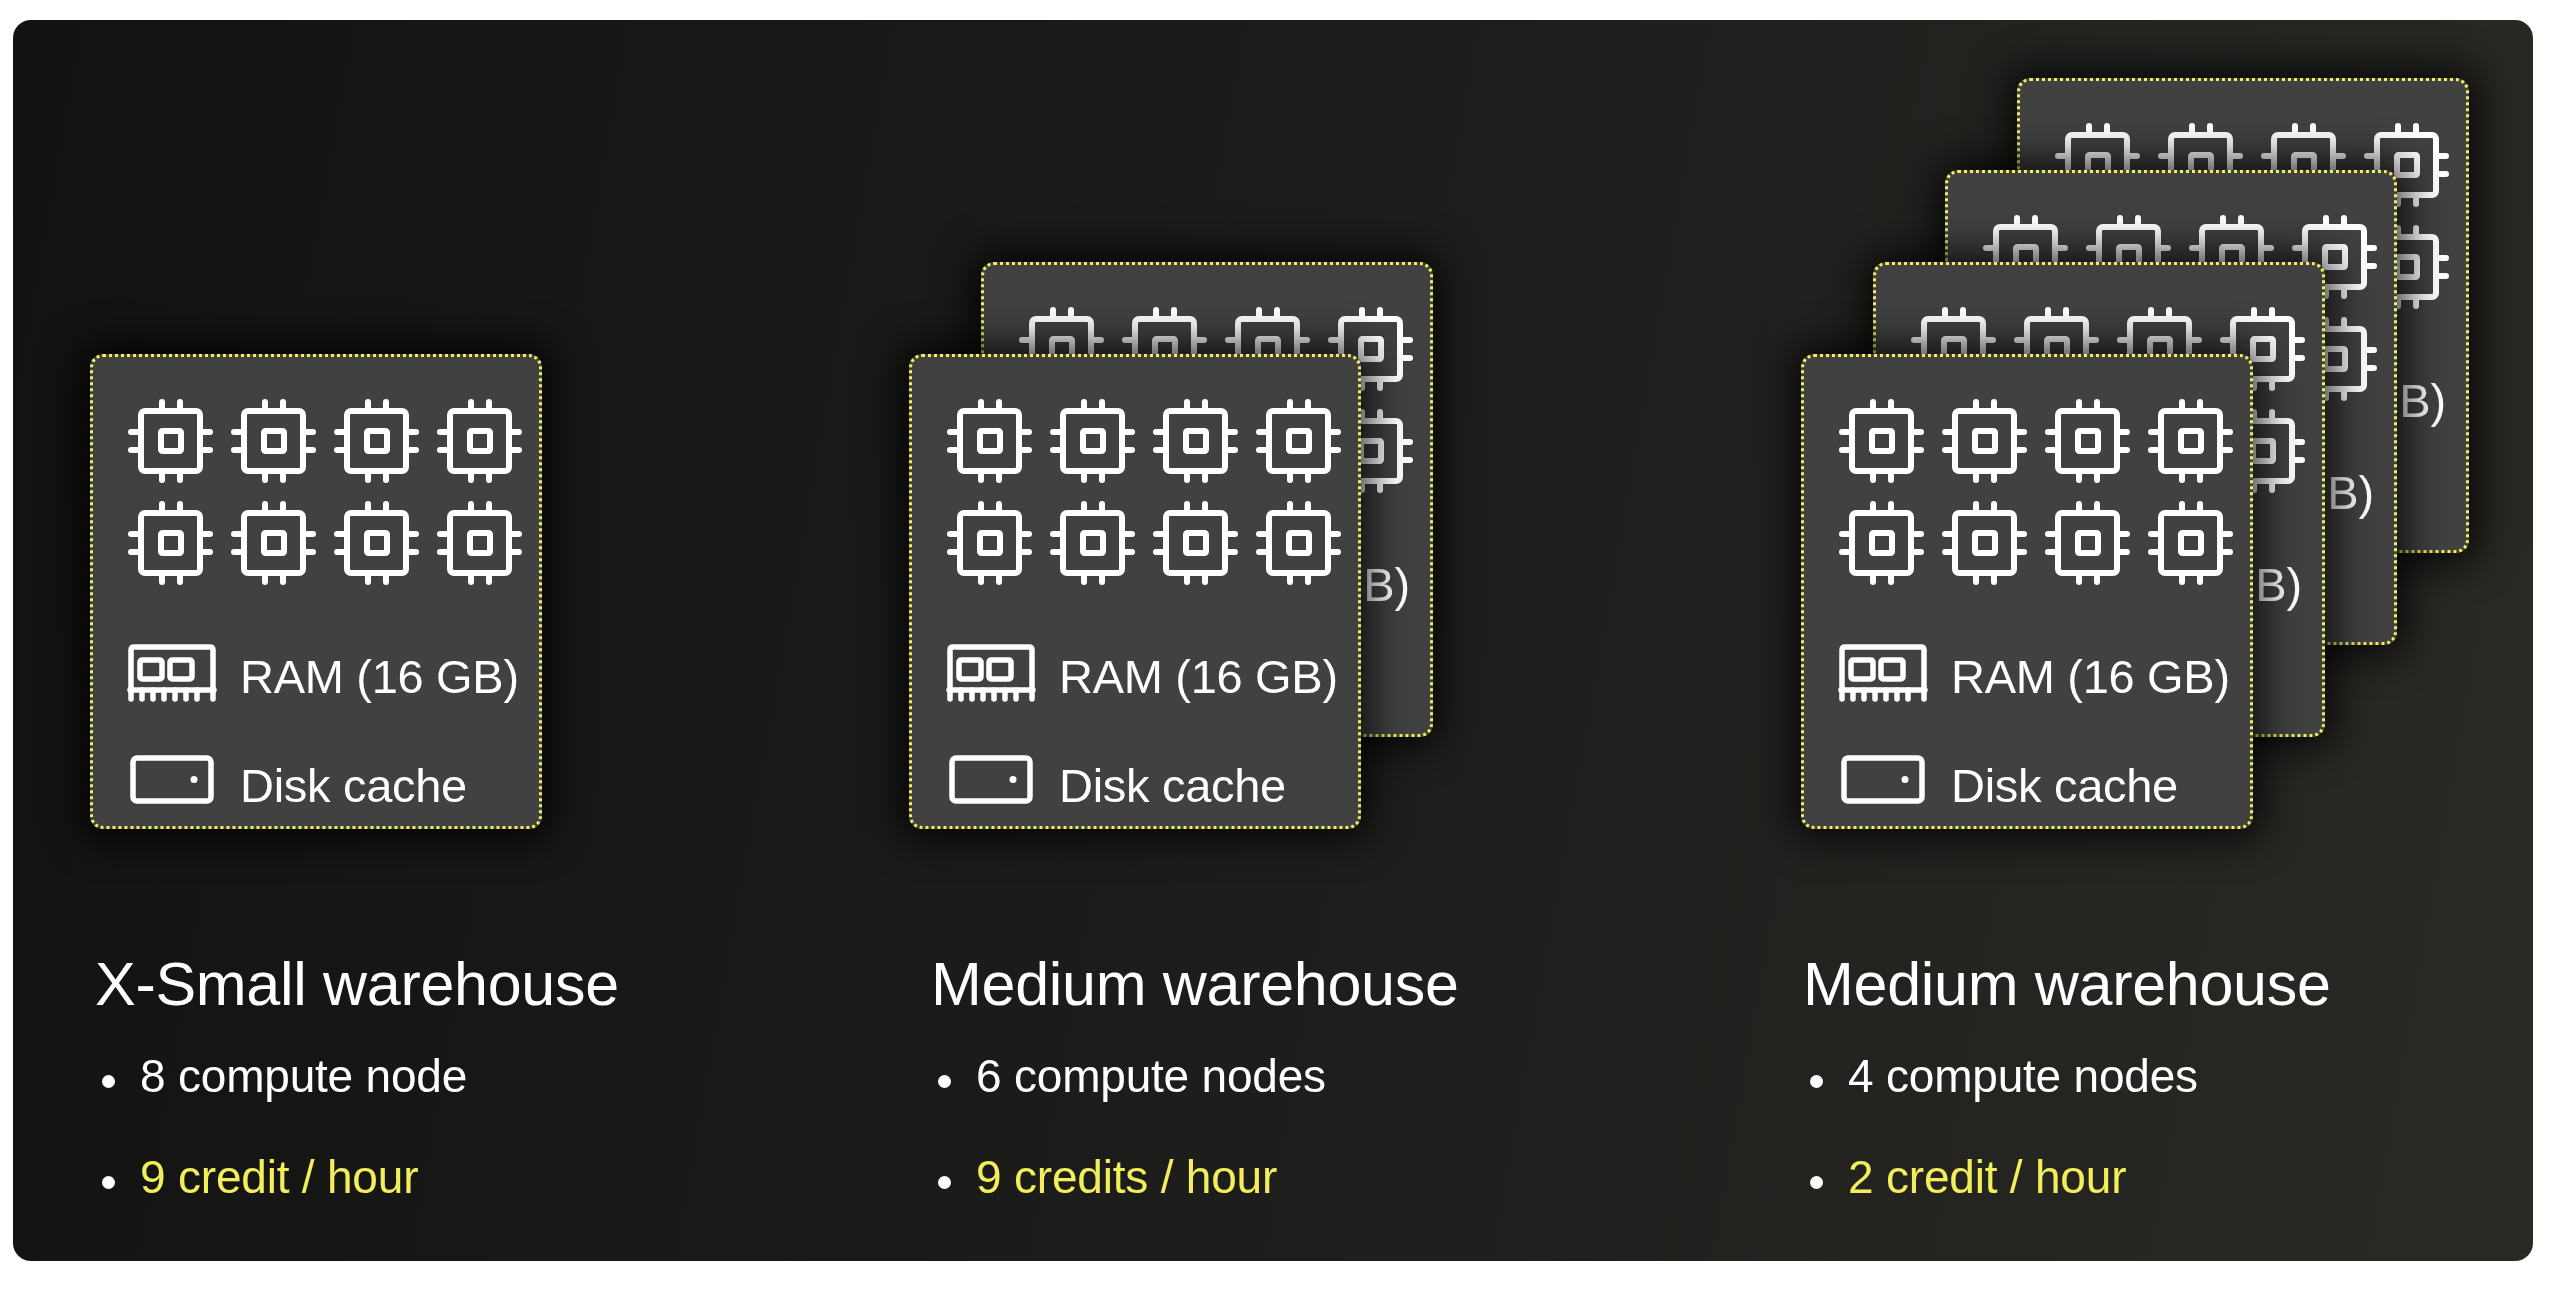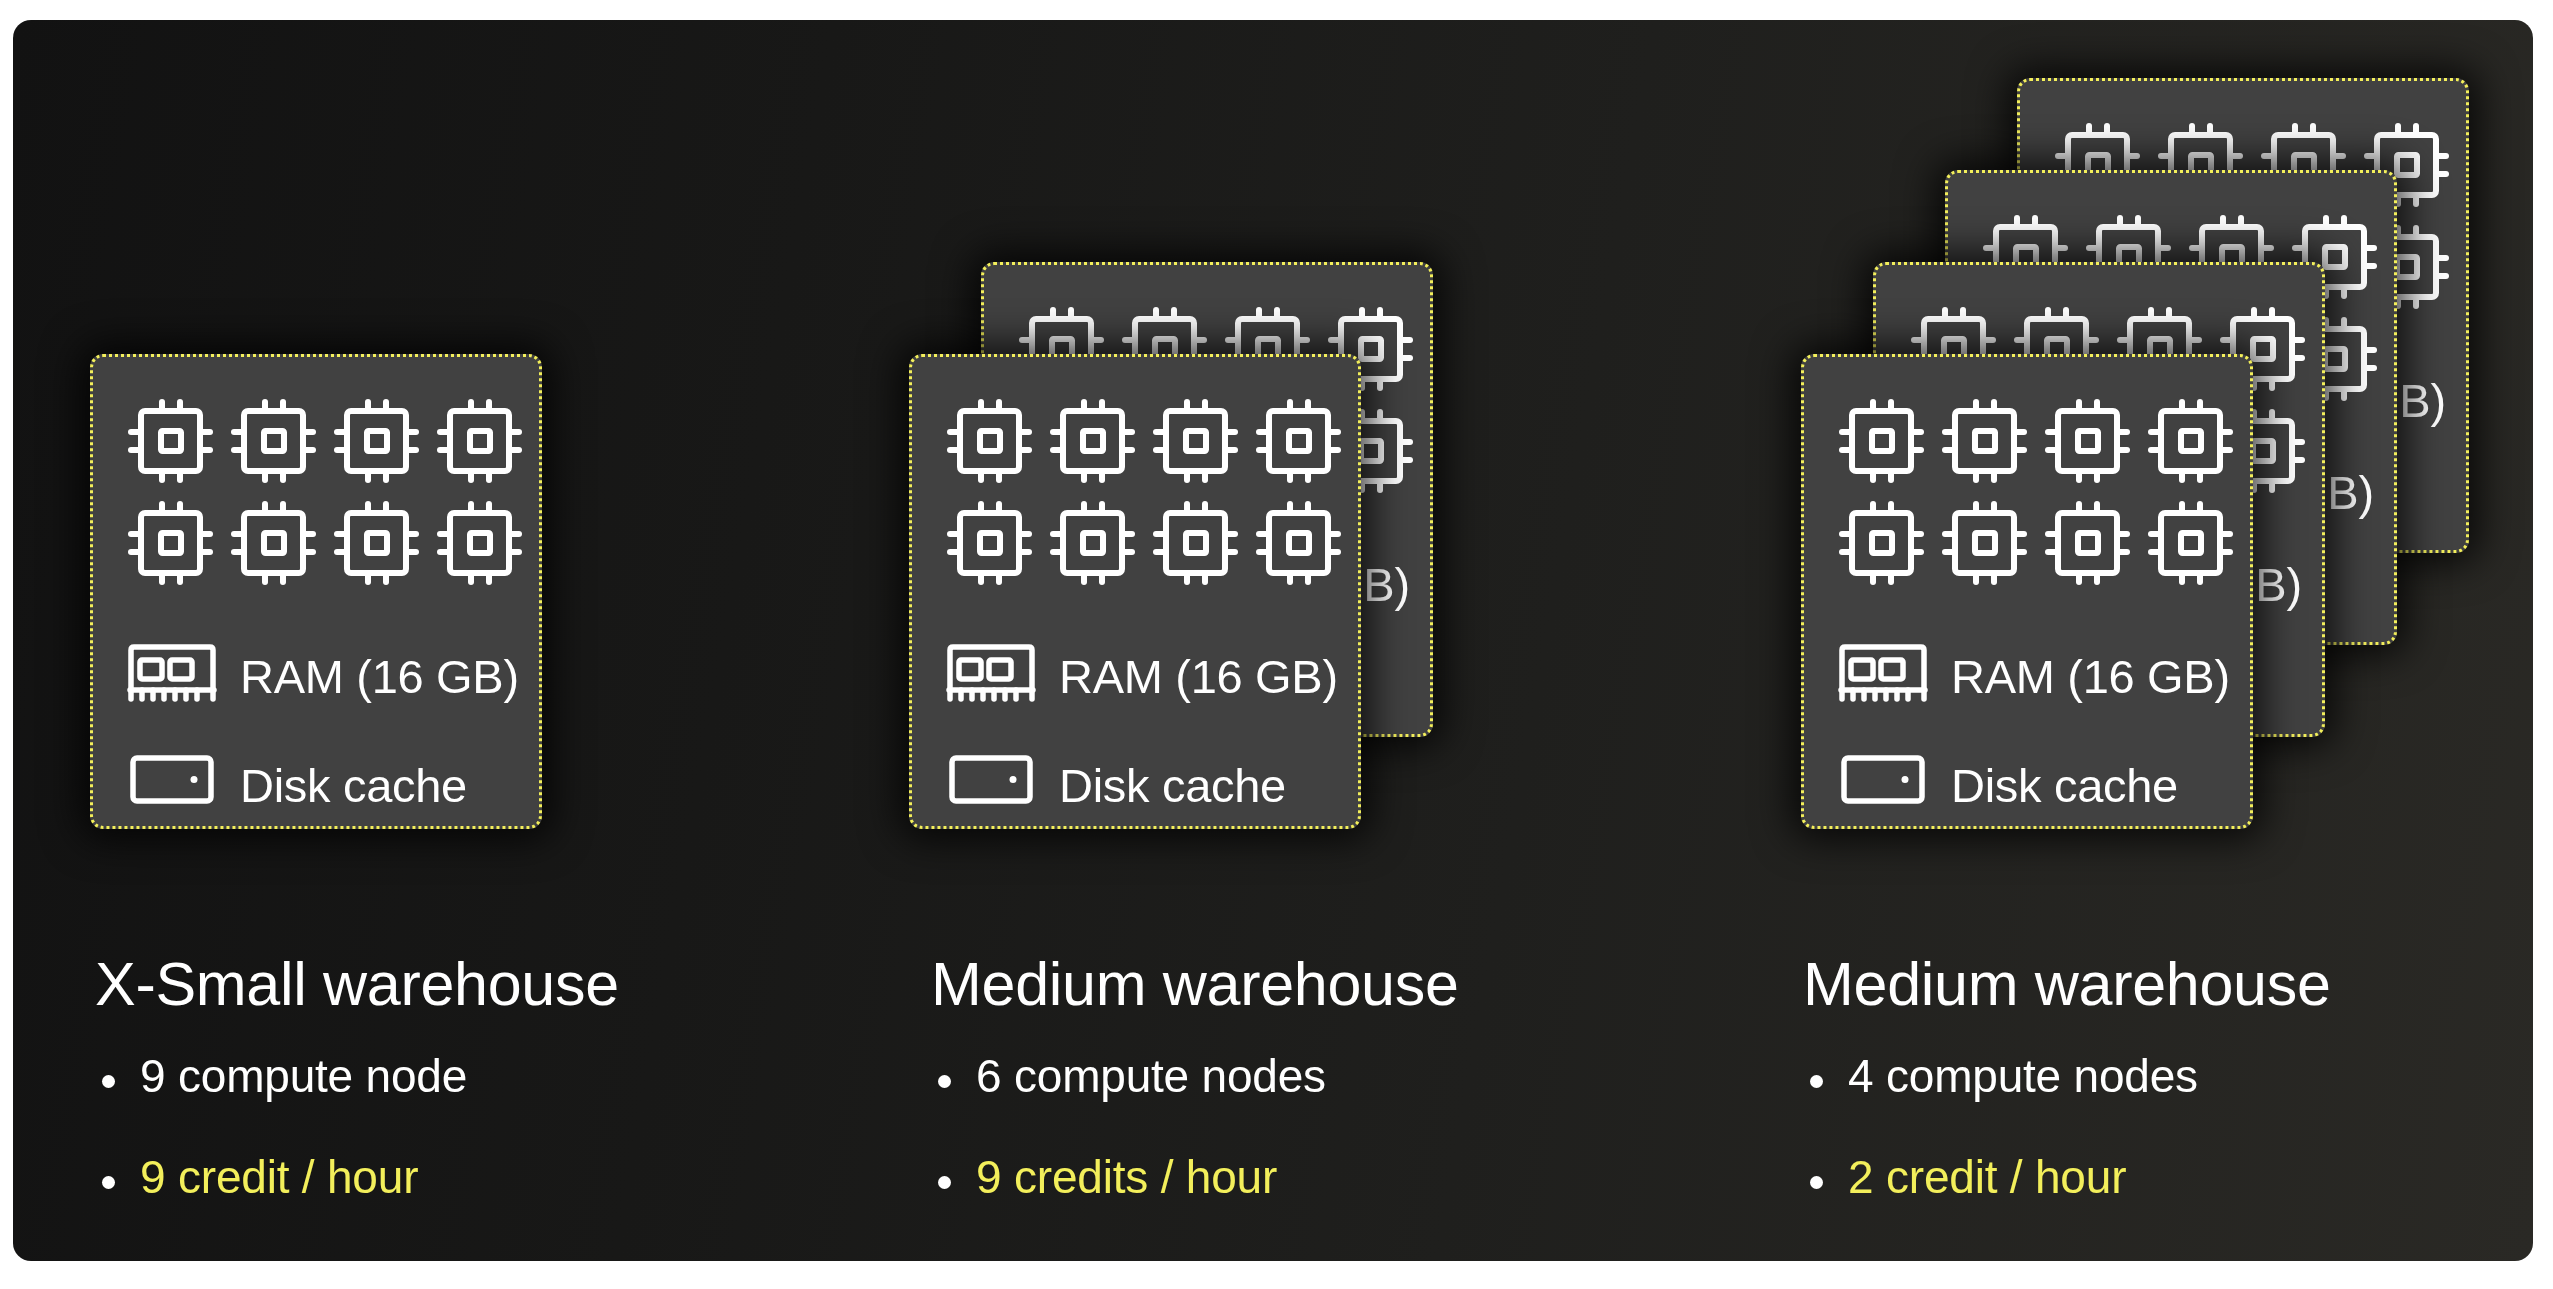--- a/index.html
+++ b/index.html
@@ -1025,21 +1025,21 @@
       </svg>
     </div>
     <div class="lbl disk">Disk cache</div>
   </div>
     </div>
 
   <div class="info" style="left:82px; top:934px;">
     <div class="title">X-Small warehouse</div>
     <div class="bullet b1">
       <span class="dot"></span>
-      <span class="txt">9 compute node</span>
+      <span class="txt">8 compute node</span>
     </div>
     <div class="bullet b2">
       <span class="dot"></span>
       <span class="txt accent">9 credit / hour</span>
     </div>
   </div>
 
   <div class="info" style="left:918px; top:934px;">
     <div class="title">Medium warehouse</div>
     <div class="bullet b1">

